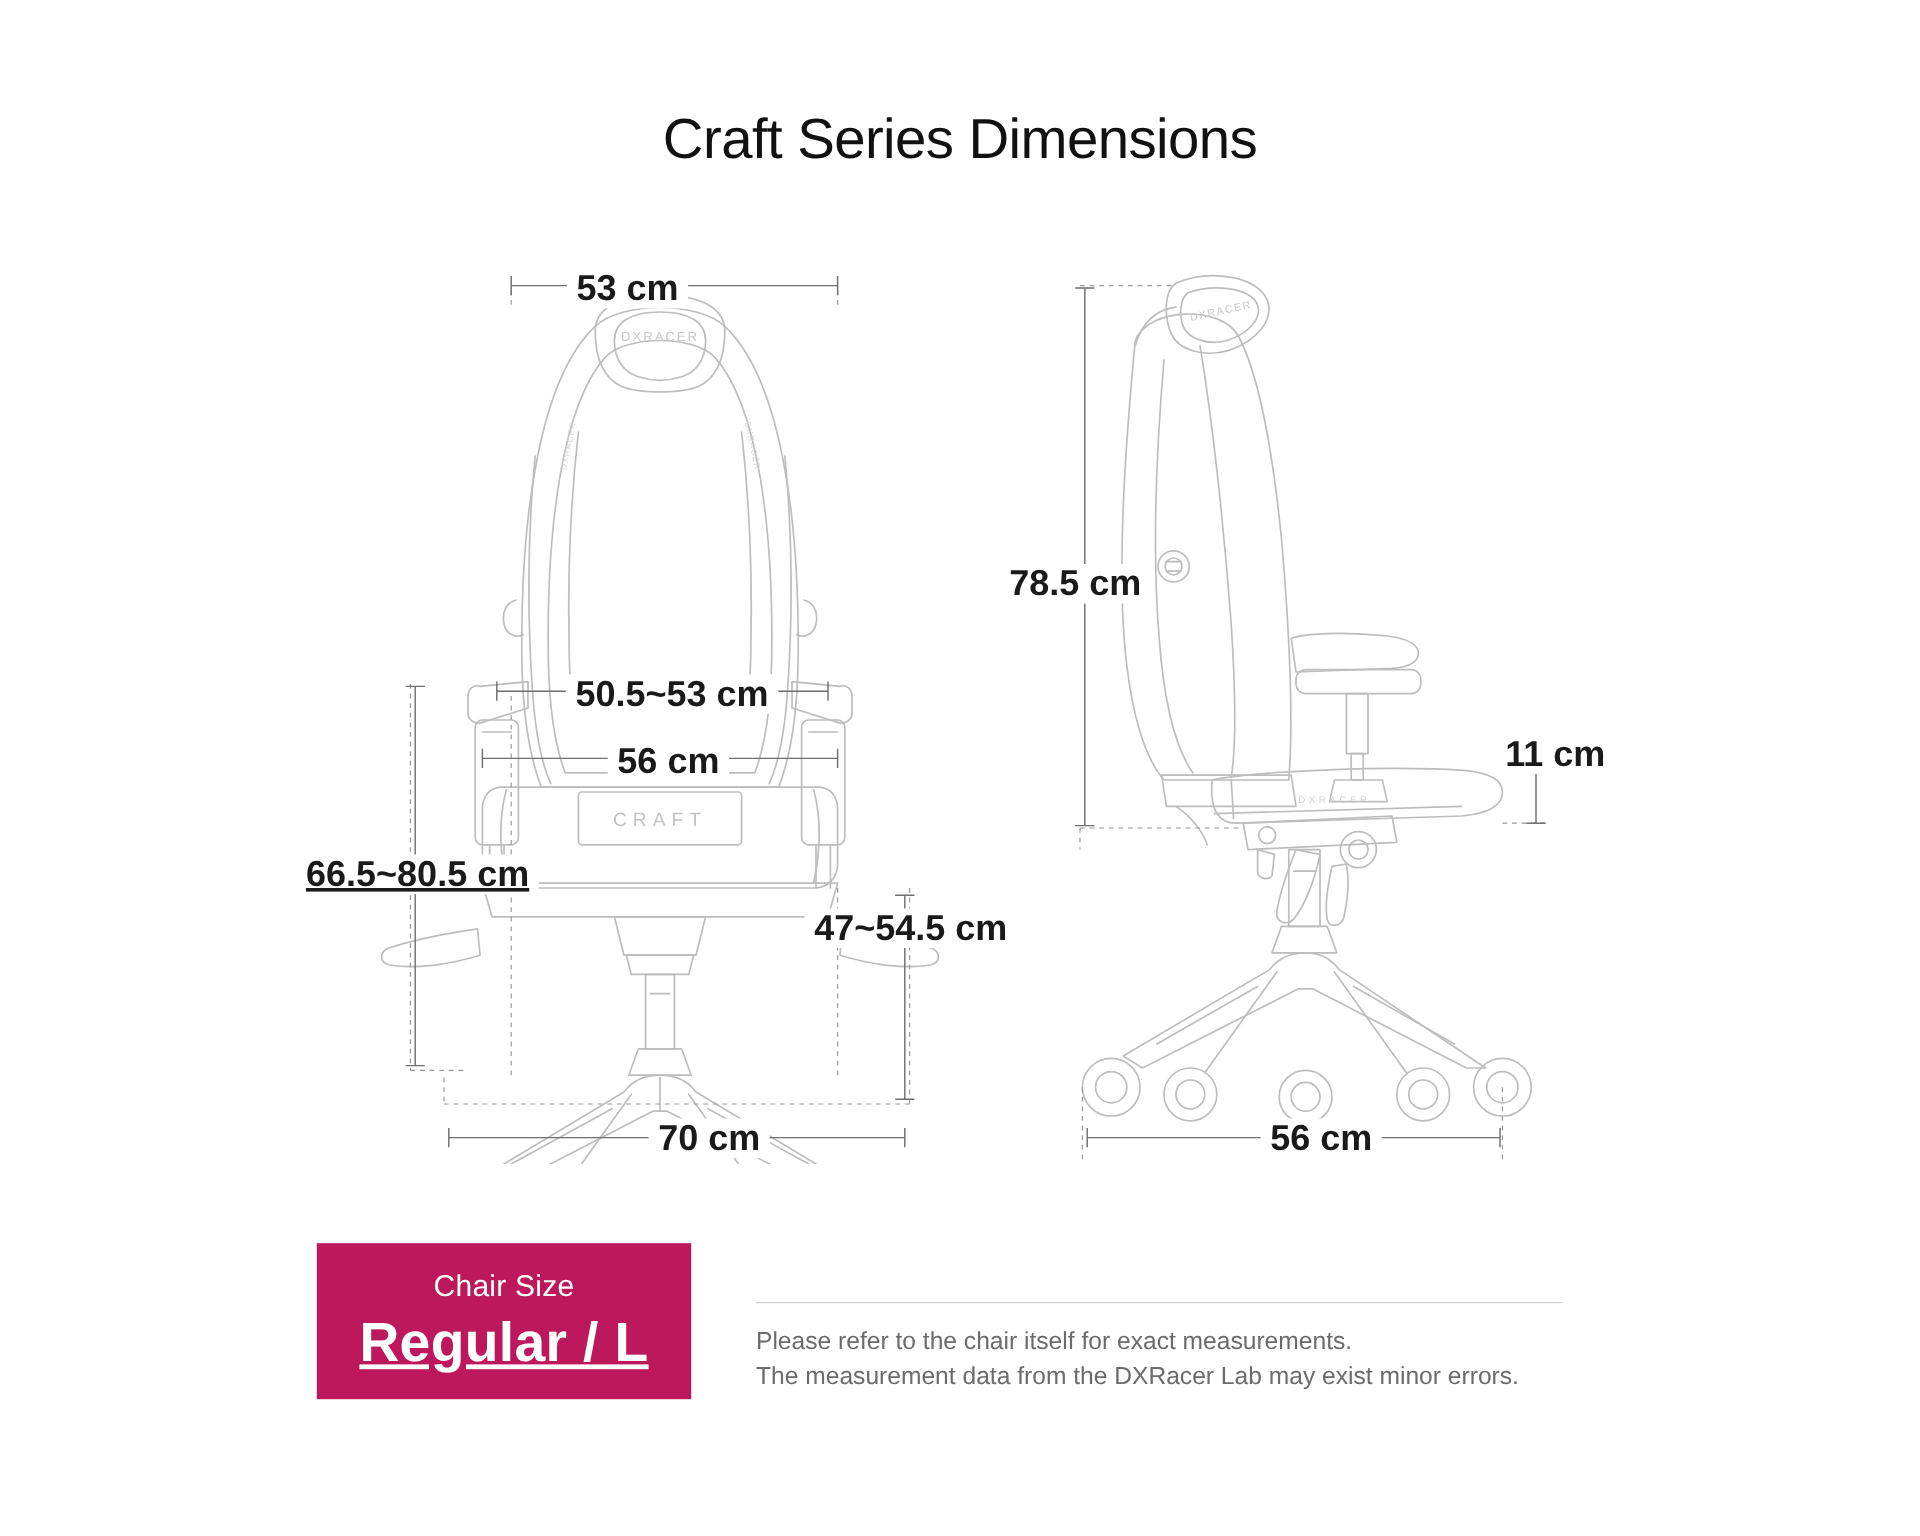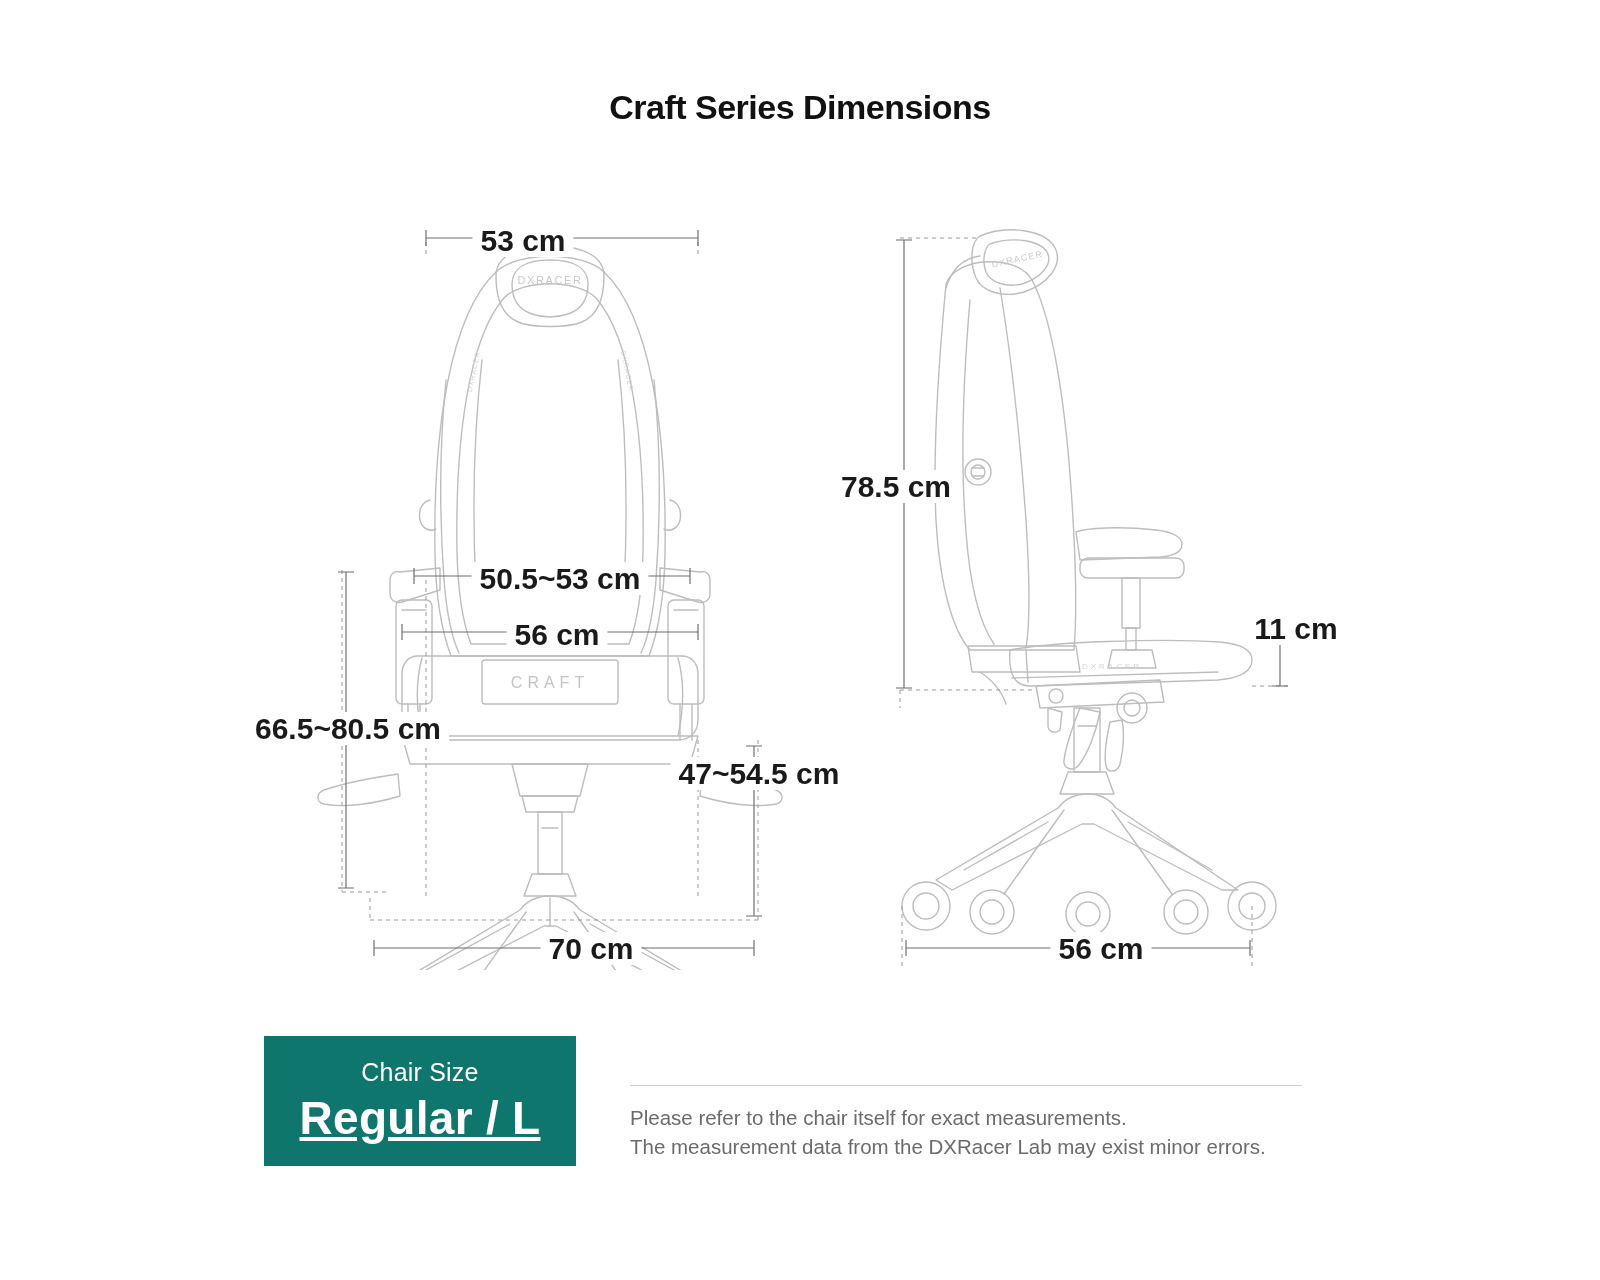--- a/index.html
+++ b/index.html
@@ -12,22 +12,22 @@
     position: relative;
     font-family: "Liberation Sans", sans-serif;
     color: #1a1a1a;
     overflow: hidden;
   }
 
   #page-title {
     position: absolute;
     top: 88px; left: 0; width: 1600px;
     text-align: center;
-    font-size: 34px;
-    font-weight: bold;
+    font-size: 47px;
+    font-weight: normal;
     letter-spacing: -0.5px;
     color: #111;
   }
 
   .diagram-area {
     position: absolute;
     top: 180px; left: 0;
     width: 1600px; height: 820px;
   }
 
@@ -42,21 +42,21 @@
     background: #ffffff;
     padding: 0 8px;
     line-height: 1.1;
   }
 
   
   #size-badge {
     position: absolute;
     left: 264px; top: 1036px;
     width: 312px; height: 130px;
-    background: #0f766e;
+    background: #be185d;
     color: #ffffff;
     display: flex;
     flex-direction: column;
     align-items: center;
     justify-content: center;
     gap: 4px;
   }
   #size-badge .badge-title {
     font-size: 25px;
     font-weight: normal;
@@ -201,21 +201,21 @@
       <path d="M496 566 L512 566 M496 736 L512 736"></path>
 
       <path d="M124 768 L504 768"></path>
       <path d="M124 760 L124 776 M504 760 L504 776"></path>
     </g>
   </svg>
 
   <div class="dim-label" style="left:523px; top:44px; transform:translateX(-50%);">53 cm</div>
   <div class="dim-label" style="left:560px; top:382px; transform:translateX(-50%);">50.5~53 cm</div>
   <div class="dim-label" style="left:557px; top:438px; transform:translateX(-50%);">56 cm</div>
-  <div class="dim-label" style="left:348px; top:532px; transform:translateX(-50%);">66.5~80.5 cm</div>
+  <div class="dim-label" style="left:348px; top:532px; transform:translateX(-50%);text-decoration:underline;">66.5~80.5 cm</div>
   <div class="dim-label" style="left:759px; top:577px; transform:translateX(-50%);">47~54.5 cm</div>
   <div class="dim-label" style="left:557px; top:752px; transform:translateX(-50%);margin-left:34px;">70 cm</div>
 
   <svg class="chair-svg" style="position:absolute; left:860px; top:0px;" width="480" height="790" viewBox="0 0 480 790">
     <g fill="none" stroke="#bdbdbd" stroke-width="1.4" stroke-linejoin="round" stroke-linecap="round">
 
       <path d="M86 104 C80 168 72 262 76 340 C80 410 94 452 110 470
                L214 470 C218 420 214 340 208 270 C200 190 188 130 172 100
                C158 74 96 76 86 104 Z"></path>
 

